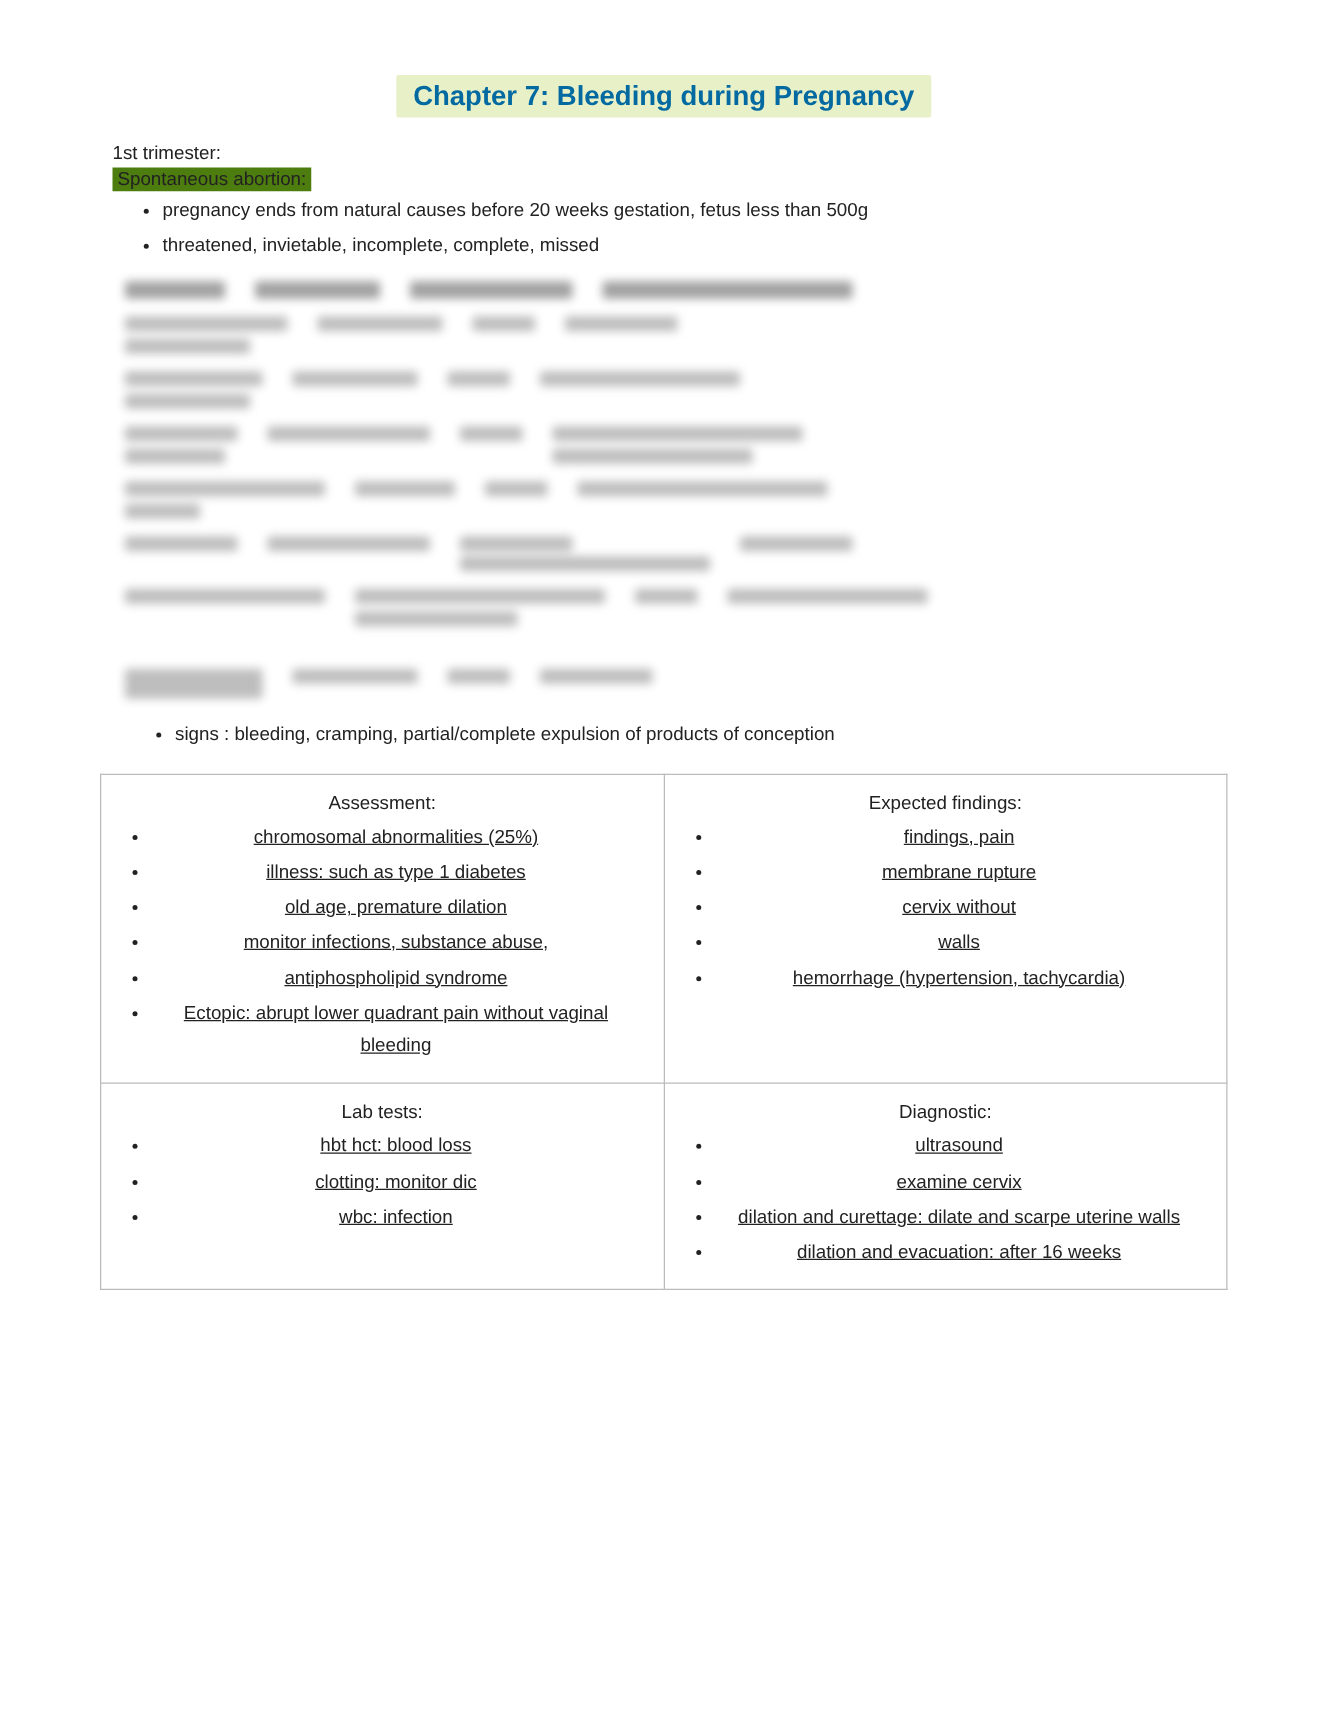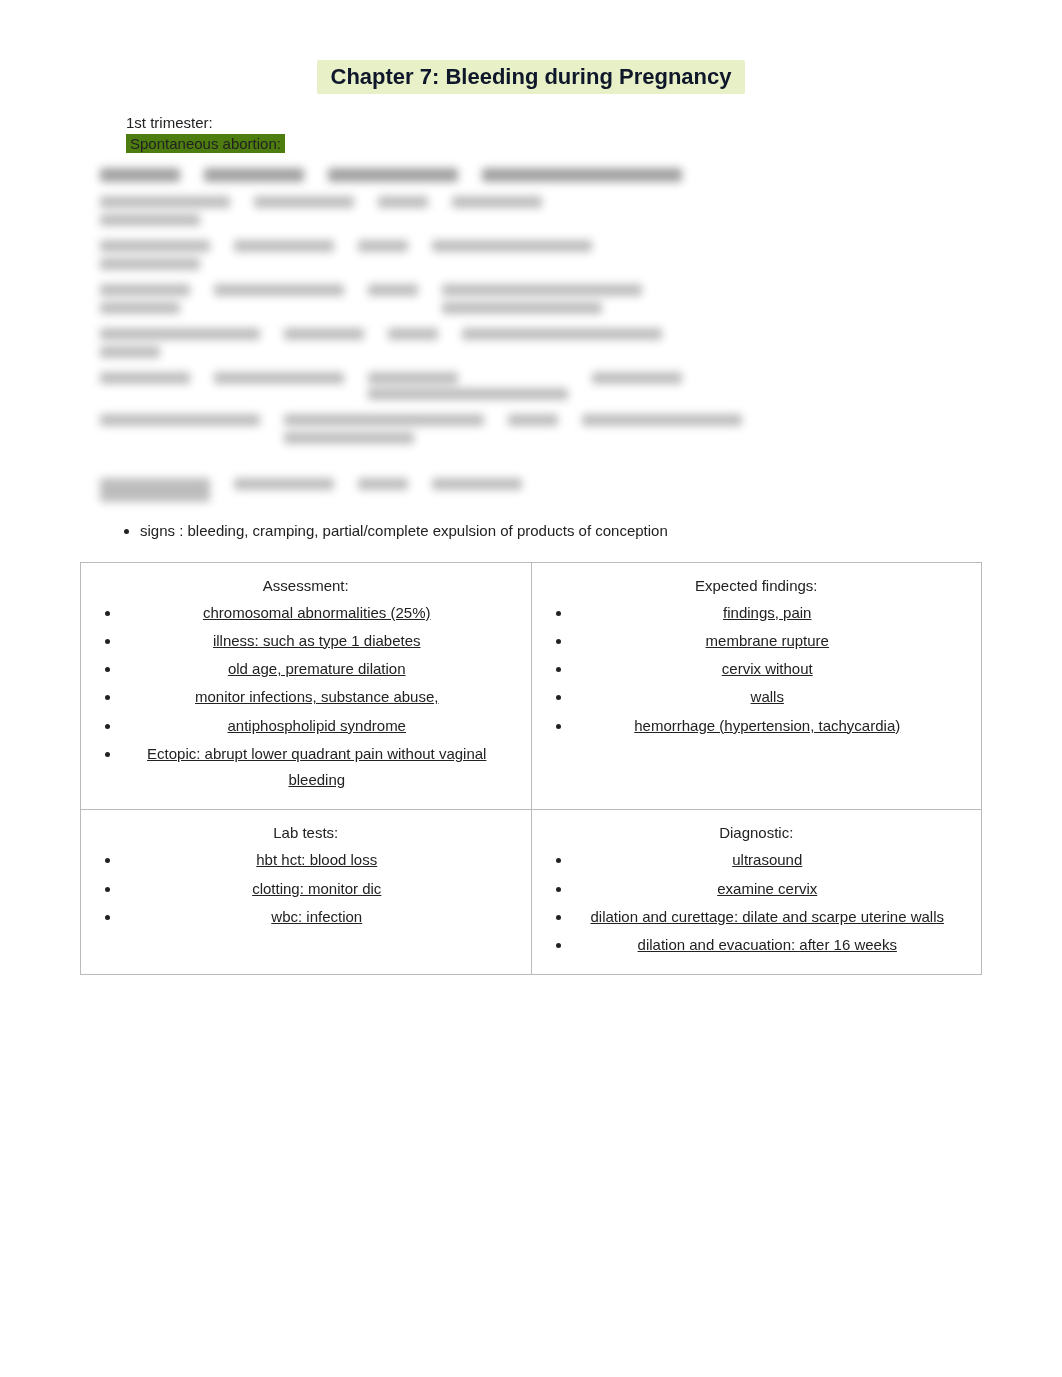--- a/index.html
+++ b/index.html
@@ -20,32 +20,31 @@
 
     .page-title {
       text-align: center;
       margin-bottom: 20px;
     }
 
     .page-title h1 {
       display: inline-block;
       font-size: 22px;
       font-weight: bold;
-      color: #0f172a;
+      color: #0369a1;
       background-color: #e8f0c8;
       padding: 4px 14px;
       border-radius: 2px;
     }
 
     .section-label {
       font-size: 15px;
       font-weight: normal;
       color: #222;
       margin-bottom: 4px;
-      margin-left: 36px;
     }
 
     .highlight-purple {
       background-color: #4d7c0f;
       display: inline;
       padding: 1px 4px;
     }
 
     .bullet-list {
       list-style: disc;
@@ -144,20 +143,24 @@
 
 <div class="page-title">
   <h1>Chapter 7: Bleeding during Pregnancy</h1>
 </div>
 
 <div class="intro-section">
   <div class="section-label">1st trimester:</div>
   <div class="section-label">
     <span class="highlight-purple">Spontaneous abortion:</span>
   </div>
+  <ul class="bullet-list">
+    <li>pregnancy ends from natural causes before 20 weeks gestation, fetus less than 500g</li>
+    <li>threatened, invietable, incomplete, complete, missed</li>
+  </ul>
 </div>
 
 <div class="blurred-table" aria-hidden="true">
 
   <div class="blurred-row blurred-header">
     <div class="blurred-cell w2"></div>
     <div class="blurred-cell w3"></div>
     <div class="blurred-cell w4"></div>
     <div class="blurred-cell w6"></div>
   </div>

